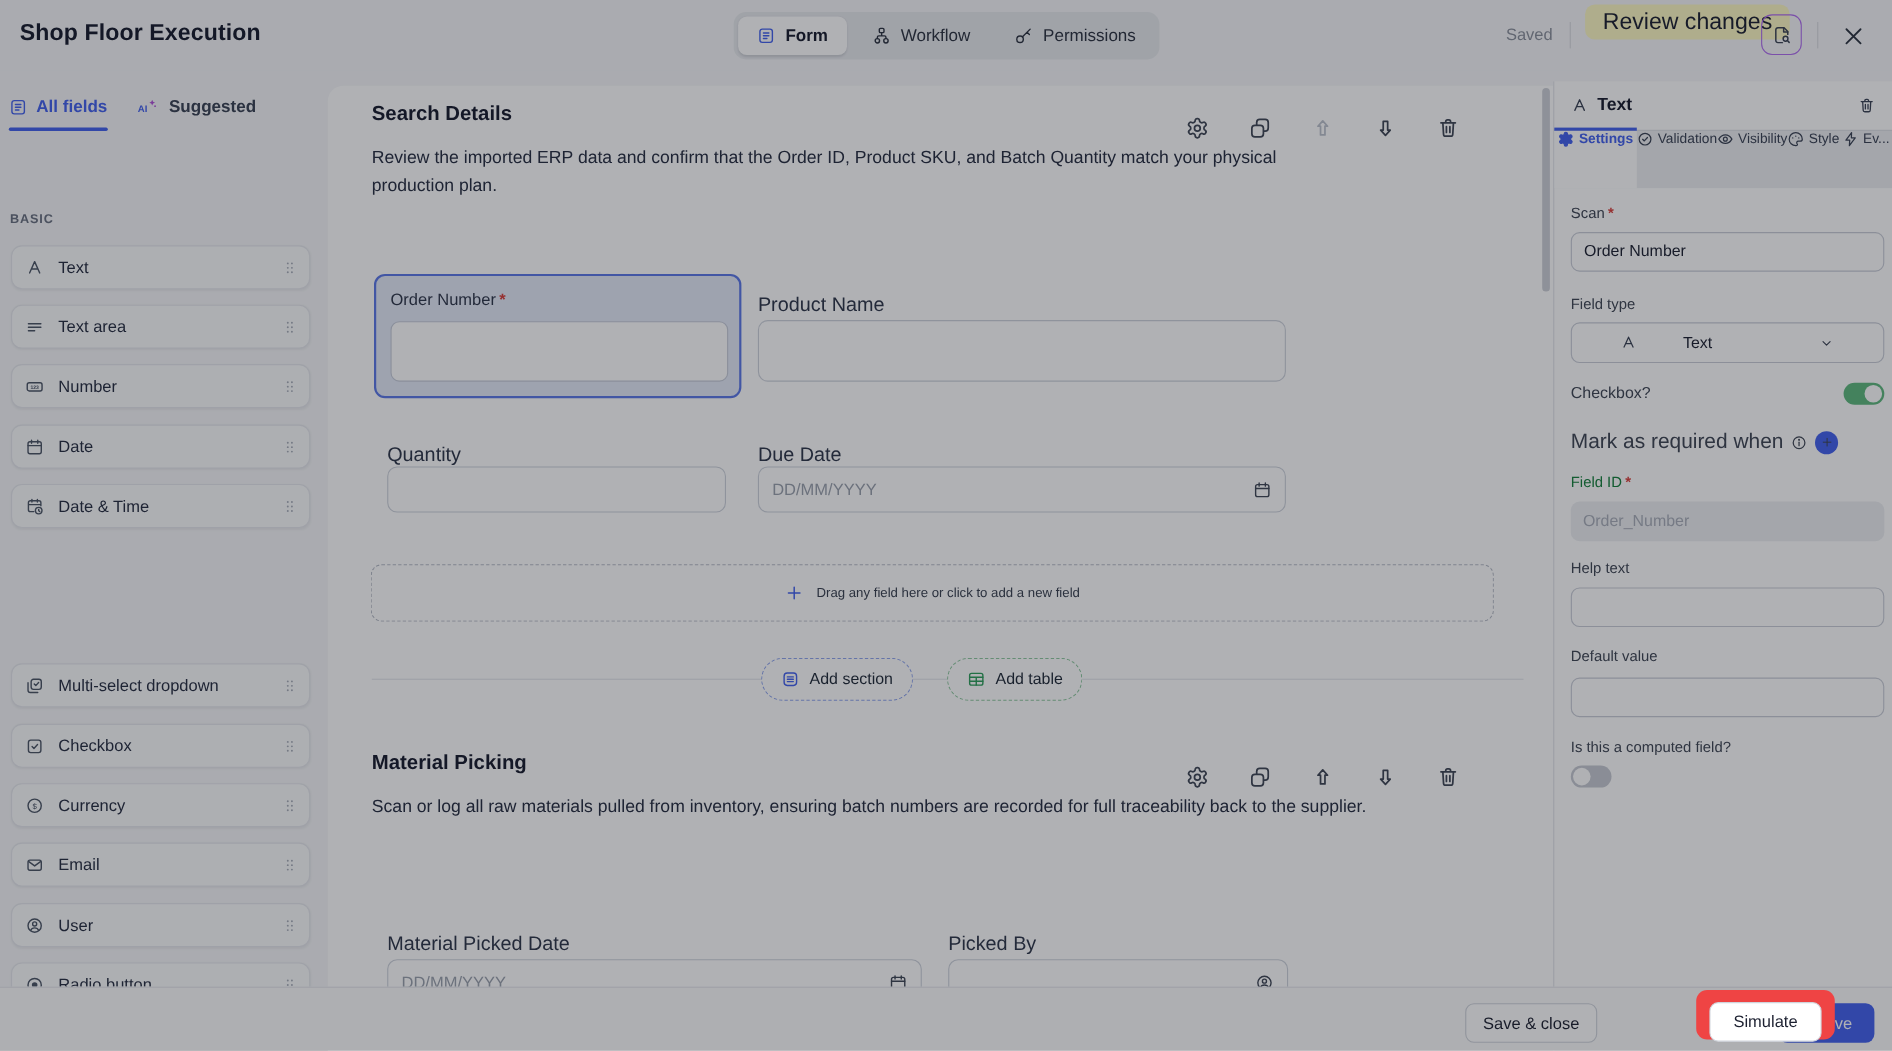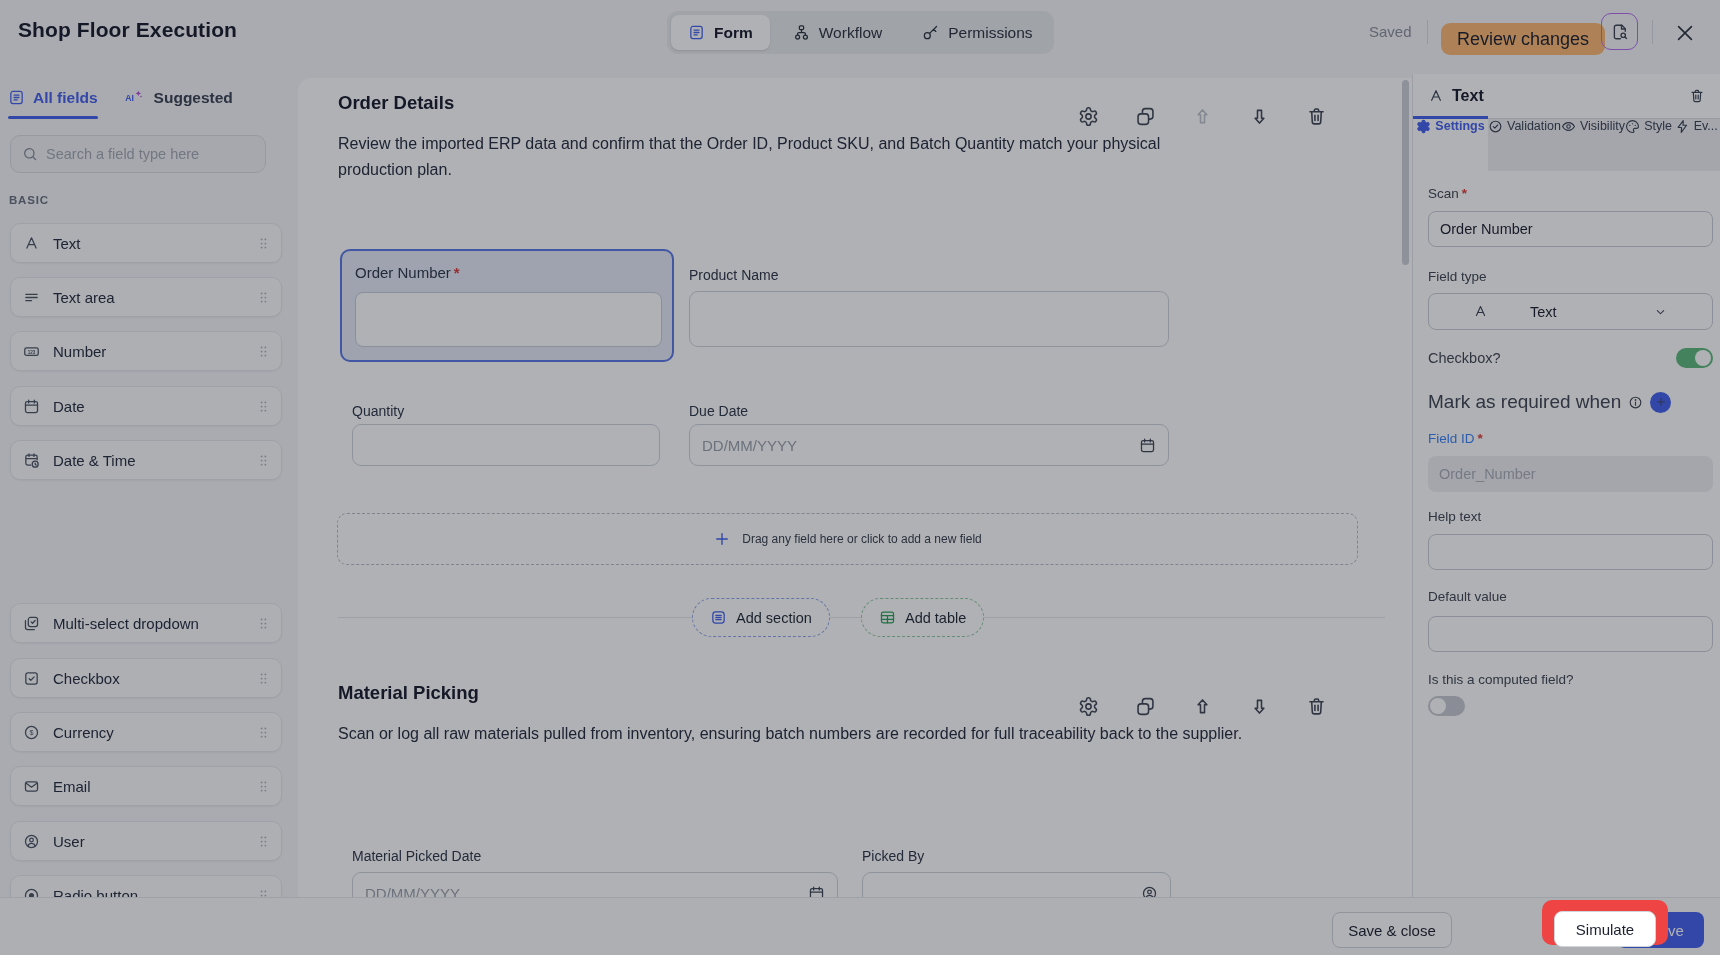--- a/index.html
+++ b/index.html
@@ -14,21 +14,21 @@
   
   .header { position:absolute; left:0; top:0; width:1720px; height:64px; background:#f6f7f9; }
   .app-title { position:absolute; left:18px; top:18px; font-size:21px; font-weight:700; color:#171b2d; letter-spacing:.1px; }
   .mode-tabs { position:absolute; left:667px; top:11px; height:43px; background:#e8eaee; border-radius:11px; display:flex; align-items:center; padding:4px; gap:6px; }
   .mode-tab { display:flex; align-items:center; gap:9px; height:35px; padding:0 17px; border-radius:8px; font-size:15.5px; color:#2c3340; cursor:pointer; }
   .mode-tab .icon { width:17px; height:17px; color:#2c3340; }
   .mode-tab.active { background:#fff; font-weight:700; color:#171b2d; box-shadow:0 1px 2px rgba(20,24,40,.12); }
   .mode-tab.active .icon { color:var(--accent); }
   .saved { position:absolute; left:1369px; top:23px; font-size:15px; color:#8a8f9b; }
   .vsep { position:absolute; top:20px; width:1px; height:24px; background:#d7dae0; }
-  .review-btn { position:absolute; left:1441px; top:23px; height:32px; padding:0 16px; background:#fdba74; border:none; border-radius:9px; font-size:18px; color:#1c2030; cursor:pointer; }
+  .review-btn { position:absolute; left:1441px; top:4px; height:32px; padding:0 16px; background:#fef9c3; border:none; border-radius:9px; font-size:21px; color:#1c2030; cursor:pointer; }
   .preview-btn { position:absolute; left:1601px; top:13px; width:37px; height:37px; border:1.6px solid var(--preview_purple); border-radius:10px; background:transparent; display:flex; align-items:center; justify-content:center; cursor:pointer; }
   .preview-btn .icon { width:18px; height:18px; color:#3c4454; }
   .close-btn { position:absolute; left:1674px; top:22px; width:22px; height:22px; background:none; border:none; color:#2c3340; cursor:pointer; }
 
   
   .sidebar { position:absolute; left:0; top:64px; width:296px; height:833px; overflow:hidden; }
   .sb-tabs { position:absolute; left:8px; top:24px; display:flex; gap:24px; }
   .sb-tab { display:flex; align-items:center; gap:8px; font-size:15.5px; font-weight:700; color:#3a4254; padding-bottom:12px; cursor:pointer; position:relative; }
   .sb-tab .icon { width:17px; height:17px; }
   .sb-tab.active { color:var(--accent); }
@@ -44,21 +44,21 @@
   .fld-card .grip { width:15px; height:15px; color:#a7adb8; }
 
   
   .canvas { position:absolute; left:298px; top:78px; width:1114px; height:877px; background:#ffffff; border-radius:14px 0 0 0; }
   .sec-title { position:absolute; font-size:18.5px; font-weight:700; color:#171b2d; }
   .sec-desc { position:absolute; font-size:16px; line-height:26px; color:#262d40; }
   .sec-actions { position:absolute; display:flex; gap:36px; }
   .sec-act { width:21px; height:21px; background:none; border:none; padding:0; color:#3f4756; cursor:pointer; }
   .sec-act.muted { color:#bcc2cd; }
   .sec-act.icon svg { width:21px; height:21px; }
-  .f-label-lg { position:absolute; font-size:14px; color:#2e3649; }
+  .f-label-lg { position:absolute; font-size:18px; color:#2e3649; }
   .inp { position:absolute; border:1px solid #ced3dc; border-radius:9px; background:transparent; display:flex; align-items:center; padding:0 12px; gap:8px; }
   .inp input { border:none; background:transparent; width:100%; font-size:15px; color:#2a3142; }
   .inp input::placeholder { color:#9aa1ad; }
   .inp .icon { width:17px; height:17px; color:#3f4756; }
   .sel-card { position:absolute; left:42px; top:171px; width:334px; height:113px; background:var(--selected_field_bg); border:2px solid var(--selected_field_border); border-radius:10px; padding:13px; cursor:pointer; }
   .sel-card .f-lab { font-size:15px; color:#2e3649; }
   .sel-card .inner-input { margin-top:11px; width:307px; height:55px; background:#fff; border:1px solid #c6ccd9; border-radius:8px; }
   .dropzone { position:absolute; left:39px; top:435px; width:1021px; height:52px; border:1.6px dashed #b7bcc7; border-radius:10px; display:flex; align-items:center; justify-content:center; gap:11px; cursor:pointer; }
   .dropzone .icon { width:18px; height:18px; color:var(--accent); }
   .dropzone span { font-size:12px; color:#394150; }
@@ -77,21 +77,21 @@
   .panel-head .icon { width:16px; height:16px; color:#3a4254; }
   .panel-title { font-size:16px; font-weight:700; color:#171b2d; flex:1; }
   .panel-del { width:19px; height:19px; background:none; border:none; padding:0; color:var(--danger); cursor:pointer; }
   .panel-ind { position:absolute; left:0; top:42px; width:75px; height:3px; background:var(--accent); }
   .panel-tabs { position:absolute; left:0; top:45px; width:100%; height:52px; background:#edeff2; display:flex; }
   .ptab { flex:1; display:flex; align-items:flex-start; justify-content:center; gap:4px; font-size:12.5px; color:#3a4254; cursor:pointer; }
   .ptab .icon { width:15px; height:15px; }
   .ptab.active { background:#fff; color:var(--accent); font-weight:700; flex:0 0 75px; }
   .ptab.active .icon svg { fill:currentColor; }
   .p-label { position:absolute; left:15px; font-size:13.5px; color:#3f4654; }
-  .p-label.dim { color:#3b82f6; }
+  .p-label.dim { color:#15803d; }
   .p-input { position:absolute; left:15px; width:285px; height:36px; border:1px solid #c9cdd7; border-radius:8px; background:#fff; padding:0 11px; font-size:14.5px; color:#1c2030; }
   .p-input.blank { background:transparent; }
   .p-input:disabled { background:#edeff2; border:none; color:#a9aeb9; }
   .p-select { position:absolute; left:15px; width:285px; height:37px; border:1px solid #c9cdd7; border-radius:8px; display:flex; align-items:center; padding:0 11px; gap:9px; cursor:pointer; }
   .p-select .icon { width:15px; height:15px; color:#3a4254; }
   .p-select span { flex:1; font-size:14.5px; color:#1c2030; }
   .toggle { position:absolute; width:37px; height:20px; border-radius:10px; cursor:pointer; }
   .toggle .knob { position:absolute; top:2px; width:16px; height:16px; border-radius:50%; background:#fff; }
   .toggle.on { background:var(--toggle_on); } .toggle.on .knob { right:2px; }
   .toggle.off { background:#c6cad2; } .toggle.off .knob { left:2px; }
@@ -189,29 +189,20 @@
             <svg viewBox="0 0 24 24" fill="none" stroke="currentColor" stroke-width="1.8" stroke-linecap="round" stroke-linejoin="round">
               <text x="1" y="17" font-size="11" font-weight="700" fill="#4361ee" stroke="none" font-family="Liberation Sans,sans-serif">AI</text>
               <path d="M17.5 3.5l1 2.3 2.3 1-2.3 1-1 2.3-1-2.3-2.3-1 2.3-1z" fill="#b04fd8" stroke="none"></path>
               <circle cx="20.8" cy="10.8" r="1" fill="#b04fd8" stroke="none"></circle>
             </svg>
           </span>
         <span>Suggested</span>
       </div>
     </div>
 
-    <div class="sb-search">
-      <span class="icon">
-          <svg viewBox="0 0 24 24" fill="none" stroke="currentColor" stroke-width="1.8" stroke-linecap="round" stroke-linejoin="round">
-            <circle cx="11" cy="11" r="7"></circle>
-            <path d="m16.5 16.5 4 4"></path>
-          </svg>
-        </span>
-      <input type="text" placeholder="Search a field type here" style="">
-    </div>
 
     <div class="sb-cat">BASIC</div>
 
     <div class="fld-card" style="top:159px">
         <span class="icon f-icon">
           <svg viewBox="0 0 24 24" fill="none" stroke="currentColor" stroke-width="1.8" stroke-linecap="round" stroke-linejoin="round">
             <path d="M5.5 18.5 12 4l6.5 14.5M7.8 13.5h8.4"></path>
           </svg>
         </span>
         <span class="f-label">Text</span>
@@ -437,21 +428,21 @@
               <circle cx="9" cy="18.5" r="1.4"></circle>
               <circle cx="15" cy="18.5" r="1.4"></circle>
             </g>
           </svg>
         </span>
       </div>
   </div>
 
   <div class="canvas">
 
-    <div class="sec-title" style="left:40px; top:14px">Order Details</div>
+    <div class="sec-title" style="left:40px; top:14px">Search Details</div>
     <div class="sec-actions" style="left:780px; top:28px">
       <button class="sec-act icon">
           <svg viewBox="0 0 24 24" fill="none" stroke="currentColor" stroke-width="1.8" stroke-linecap="round" stroke-linejoin="round">
             <path d="M12.22 2h-.44a2 2 0 0 0-2 2v.18a2 2 0 0 1-1 1.73l-.43.25a2 2 0 0 1-2 0l-.15-.08a2 2 0 0 0-2.73.73l-.22.38a2 2 0 0 0 .73 2.73l.15.1a2 2 0 0 1 1 1.72v.51a2 2 0 0 1-1 1.74l-.15.09a2 2 0 0 0-.73 2.73l.22.38a2 2 0 0 0 2.73.73l.15-.08a2 2 0 0 1 2 0l.43.25a2 2 0 0 1 1 1.73V20a2 2 0 0 0 2 2h.44a2 2 0 0 0 2-2v-.18a2 2 0 0 1 1-1.73l.43-.25a2 2 0 0 1 2 0l.15.08a2 2 0 0 0 2.73-.73l.22-.39a2 2 0 0 0-.73-2.73l-.15-.08a2 2 0 0 1-1-1.74v-.5a2 2 0 0 1 1-1.74l.15-.09a2 2 0 0 0 .73-2.73l-.22-.38a2 2 0 0 0-2.73-.73l-.15.08a2 2 0 0 1-2 0l-.43-.25a2 2 0 0 1-1-1.73V4a2 2 0 0 0-2-2z"></path>
             <circle cx="12" cy="12" r="3"></circle>
           </svg>
         </button>
       <button class="sec-act icon">
           <svg viewBox="0 0 24 24" fill="none" stroke="currentColor" stroke-width="1.8" stroke-linecap="round" stroke-linejoin="round">
             <rect x="8.5" y="3" width="12" height="12" rx="3.2"></rect>

